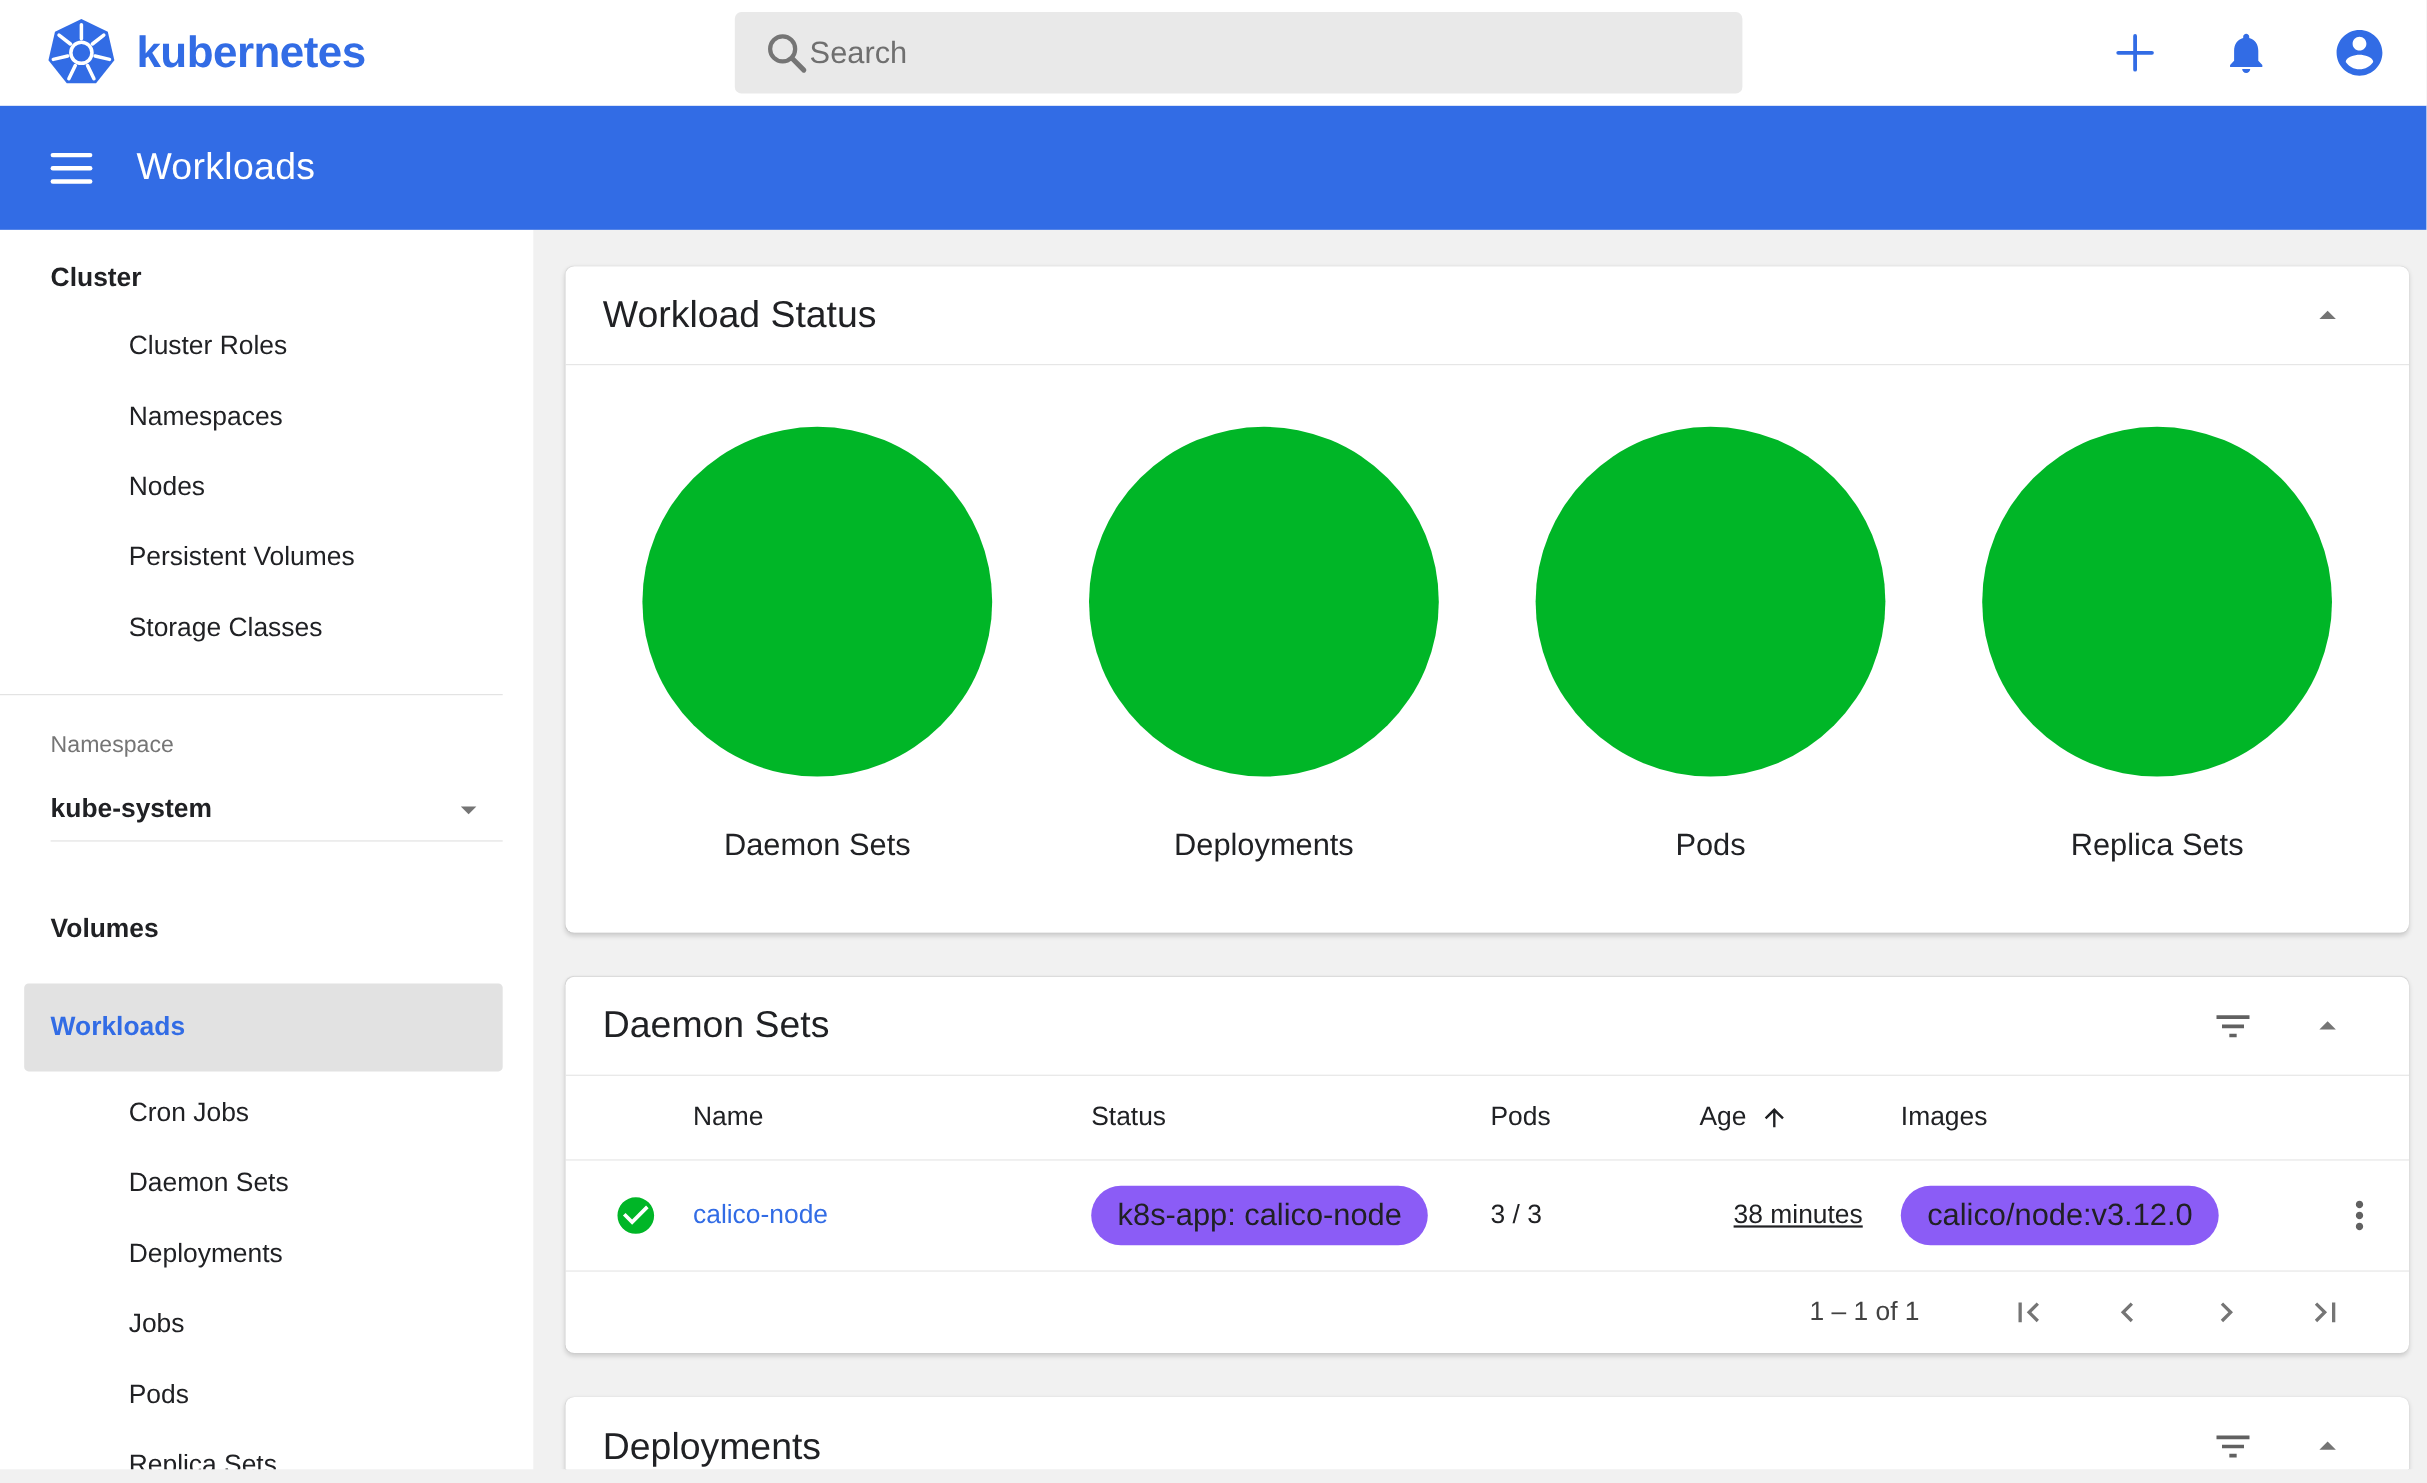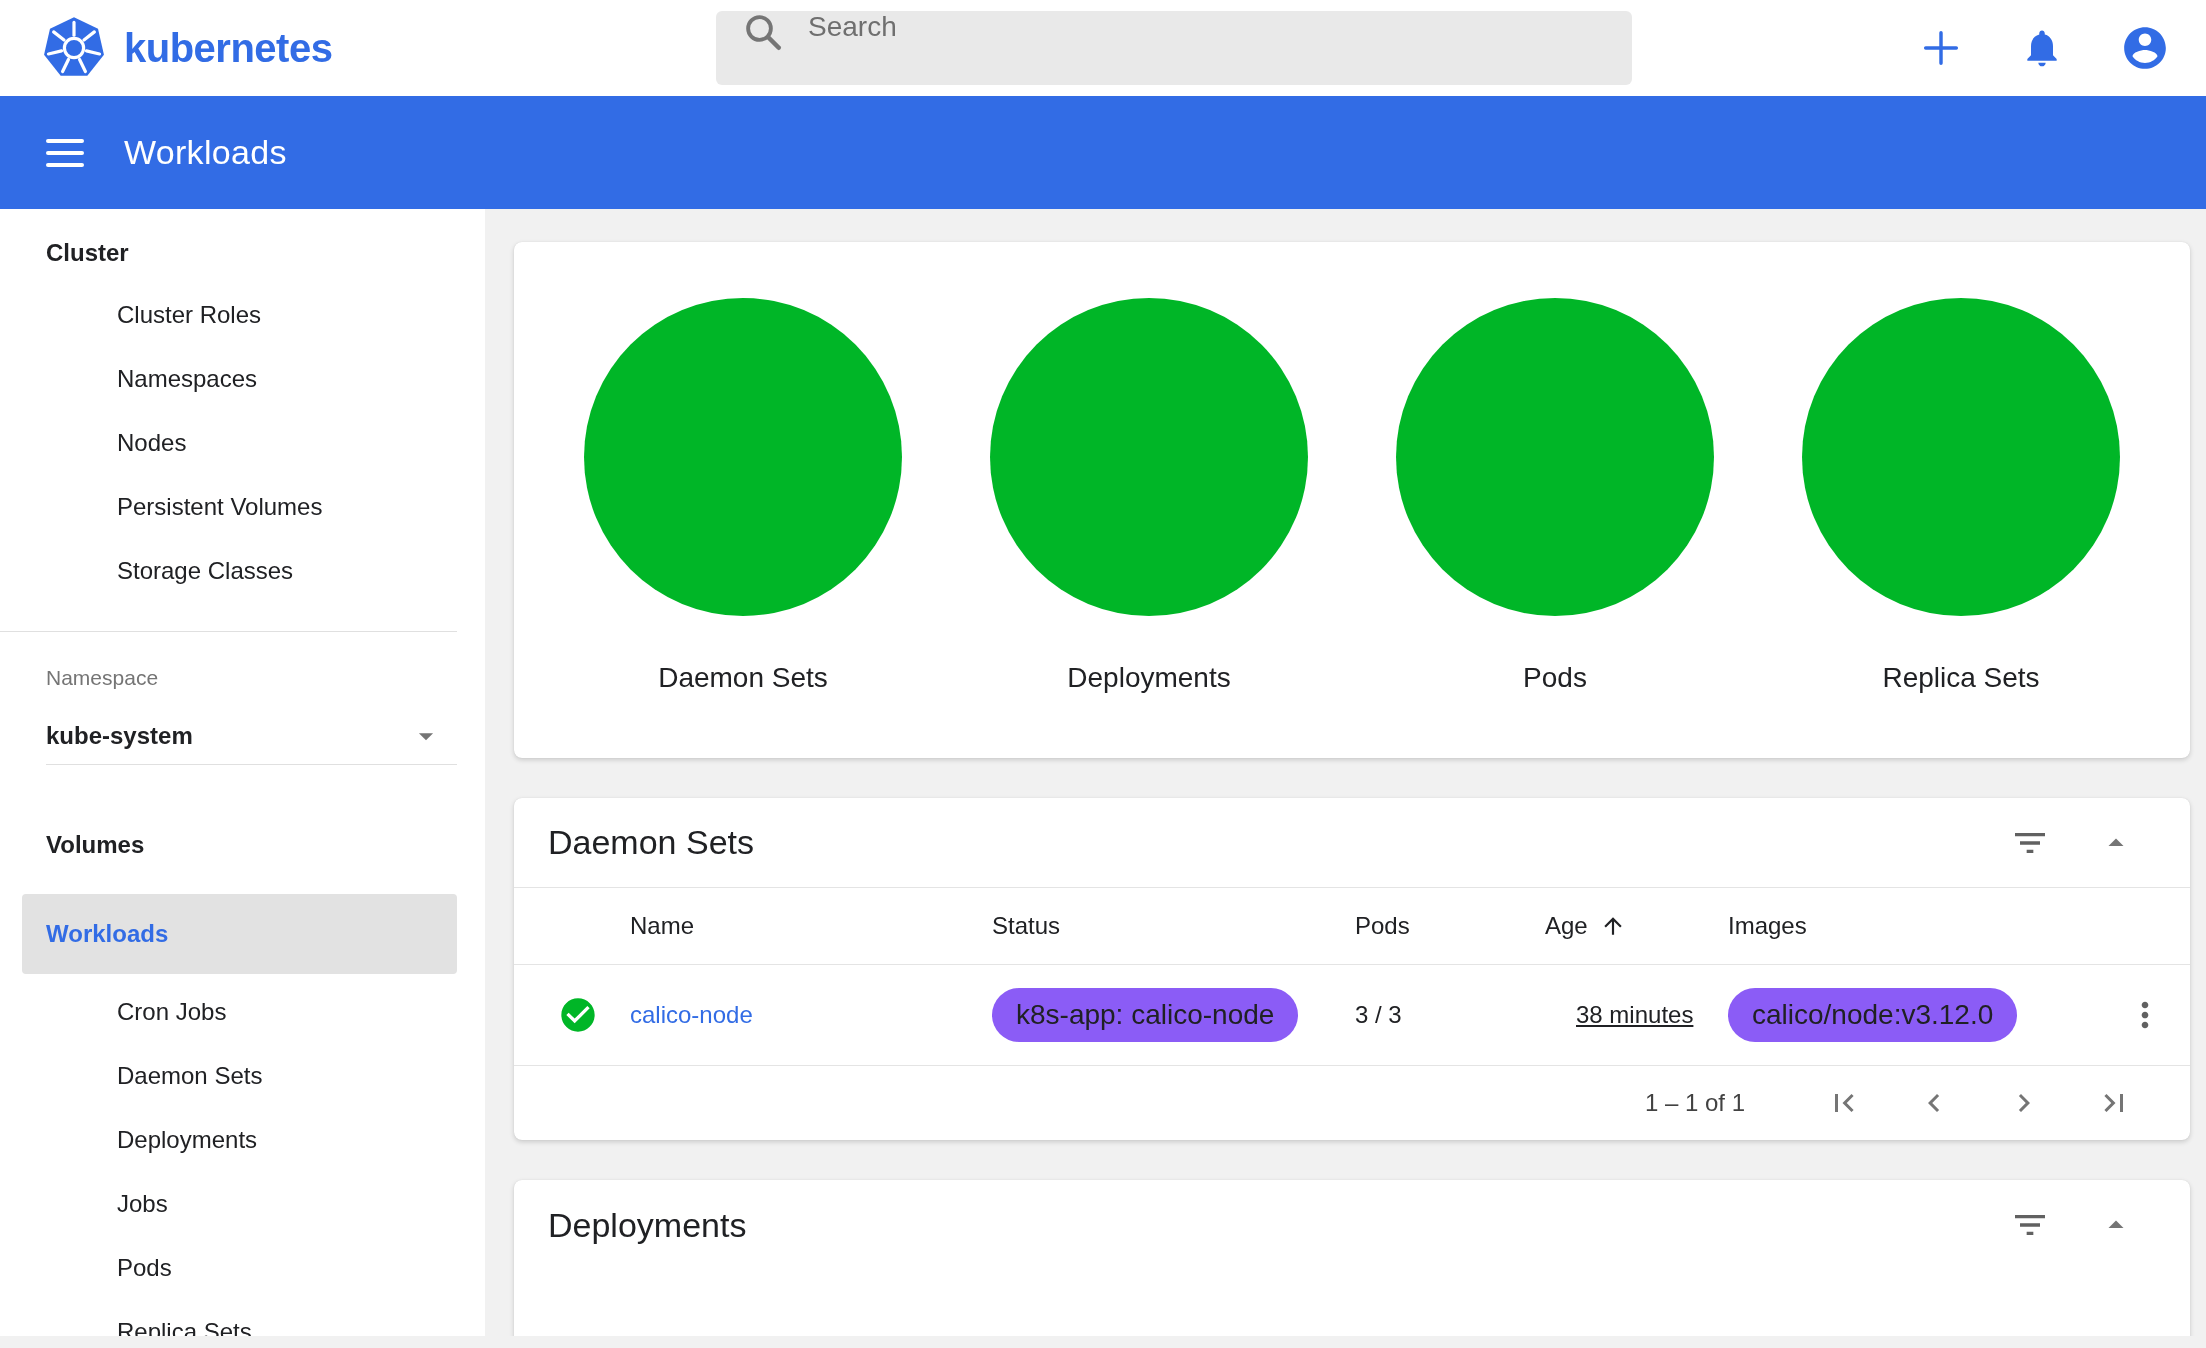--- a/index.html
+++ b/index.html
@@ -13,21 +13,21 @@
   *{margin:0;padding:0;box-sizing:border-box;}
   html,body{width:2206px;height:1348px;overflow:hidden;}
   body{font-family:"Liberation Sans", sans-serif;background:var(--pagebg);color:var(--text);}
   .page{width:2206px;height:1336px;overflow:hidden;display:flex;flex-direction:column;}
 
   
   .topbar{height:96px;background:#ffffff;display:flex;align-items:center;position:relative;padding:0 36px 0 42px;flex-shrink:0;}
   .brand{display:flex;align-items:center;gap:18px;cursor:pointer;}
   .brand-logo svg{width:64px;height:64px;display:block;}
   .brand-name{font-size:40px;font-weight:bold;color:var(--blue);letter-spacing:-0.5px;}
-  .searchbar{position:absolute;left:668px;top:11px;width:916px;height:74px;background:#e9e9e9;border-radius:6px;display:flex;align-items:flex-start;padding:0 14px 0 26px;gap:24px;margin-left:48px;}
+  .searchbar{position:absolute;left:668px;top:11px;width:916px;height:74px;background:#e9e9e9;border-radius:6px;display:flex;align-items:center;padding:0 14px 0 26px;}
   .searchbar svg{width:42px;height:42px;flex-shrink:0;}
   .search-input{flex:1;border:none;background:transparent;outline:none;font-size:28px;font-family:"Liberation Sans",sans-serif;color:var(--text);}
   .search-input::placeholder{color:#6f6f6f;}
   .topbar-actions{margin-left:auto;display:flex;align-items:center;gap:56px;}
   .icon-btn{background:none;border:none;cursor:pointer;display:flex;align-items:center;justify-content:center;padding:0;}
 
   
   .appbar{height:113px;background:var(--blue);display:flex;align-items:center;padding:0 46px;gap:40px;flex-shrink:0;}
   .hamburger{width:38px;display:flex;flex-direction:column;gap:8px;background:none;border:none;cursor:pointer;padding:0;}
   .hamburger span{height:4px;background:#ffffff;border-radius:2px;display:block;}
@@ -174,20 +174,30 @@
         <div class="side-item">Deployments</div>
         <div class="side-item">Jobs</div>
         <div class="side-item">Pods</div>
         <div class="side-item">Replica Sets</div>
       </nav>
     </aside>
 
     <main class="main">
 
       <section class="card">
+        <div class="card-header bordered">
+          <span class="card-title">Workload Status</span>
+          <div class="card-actions">
+            <button class="icon-btn">
+              <svg class="caret" viewBox="0 0 24 24">
+                  <path d="M7 14l5-5 5 5z"></path>
+                </svg>
+            </button>
+          </div>
+        </div>
         <div class="charts">
           <div class="chart">
             <div class="chart-circle"></div>
             <div class="chart-label">Daemon Sets</div>
           </div>
           <div class="chart">
             <div class="chart-circle"></div>
             <div class="chart-label">Deployments</div>
           </div>
           <div class="chart">

